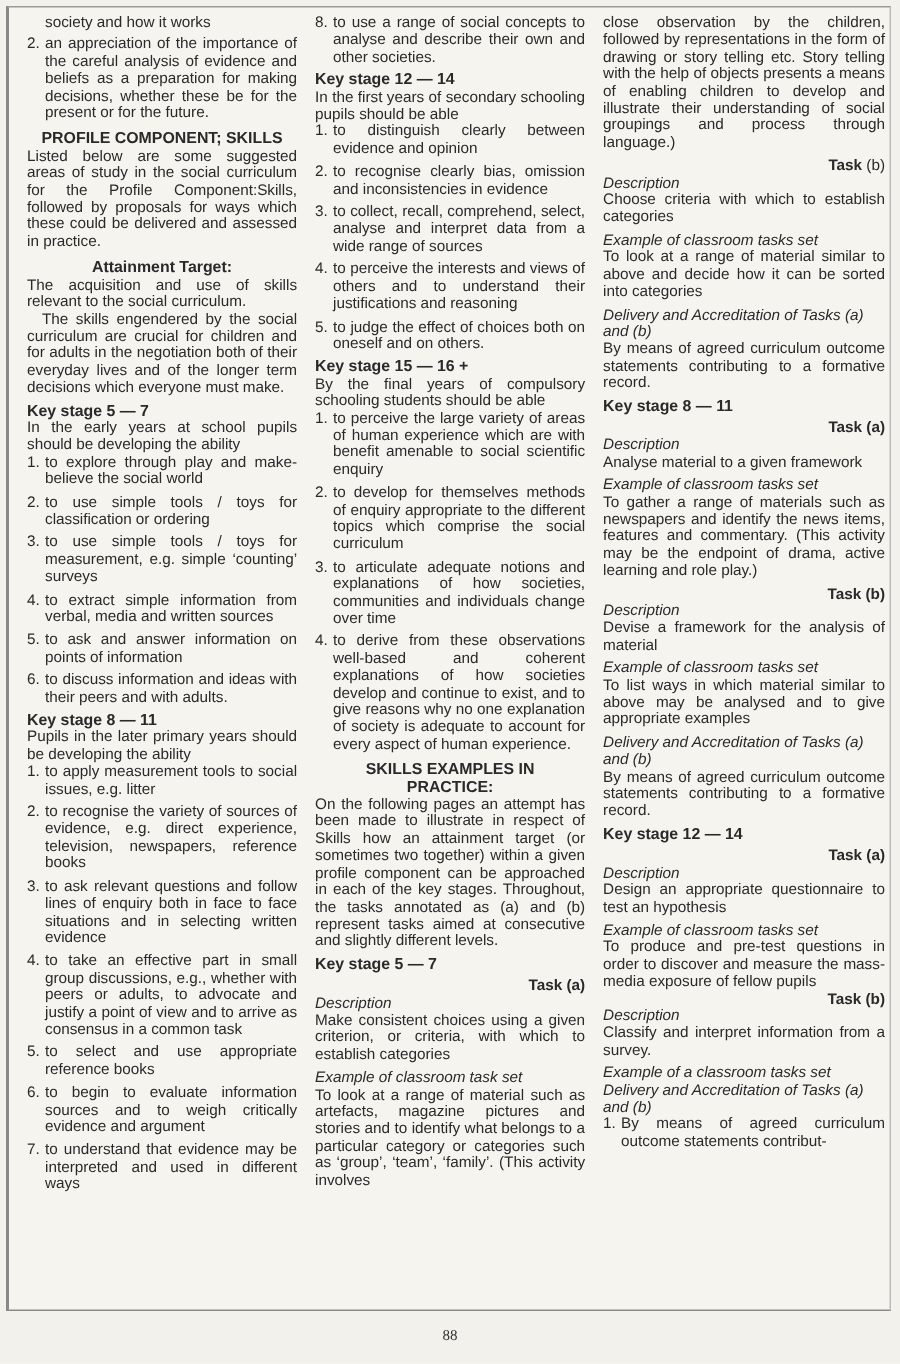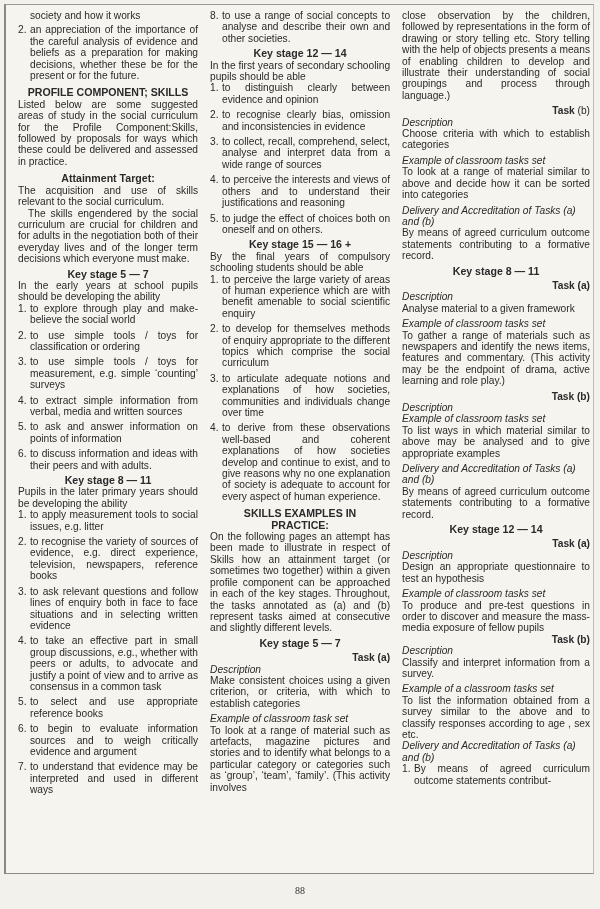--- a/index.html
+++ b/index.html
@@ -49,21 +49,21 @@
       text-indent: 10px;
     }
     .heading {
       font-weight: bold;
       font-size: 10.6px;
       margin: 6px 0 0 0;
       text-align: center;
     }
     .ks-heading {
       font-weight: bold;
-      text-align: center;
+      text-align: left;
       font-size: 10.6px;
       margin: 3px 0 0 0;
     }
     .task-label {
       font-weight: bold;
       margin: 3px 0 0 0;
       text-align: right;
     }
     .task-label .normal {
       font-weight: normal;
@@ -267,36 +267,36 @@
     <p>By means of agreed curriculum outcome statements contributing to a formative record.</p>
 
     <div class="ks-heading">Key stage 8 — 11</div>
     <div class="task-label">Task (a)</div>
     <div class="italic-label">Description</div>
     <p>Analyse material to a given framework</p>
     <div class="italic-label">Example of classroom tasks set</div>
     <p>To gather a range of materials such as newspapers and identify the news items, features and commentary. (This activity may be the endpoint of drama, active learning and role play.)</p>
     <div class="task-label">Task (b)</div>
     <div class="italic-label">Description</div>
+    <p>Devise a framework for the analysis of material</p>
     <div class="italic-label">Example of classroom tasks set</div>
     <p>To list ways in which material similar to above may be analysed and to give appropriate examples</p>
     <div class="italic-label">Delivery and Accreditation of Tasks (a) and (b)</div>
     <p>By means of agreed curriculum outcome statements contributing to a formative record.</p>
 
     <div class="ks-heading">Key stage 12 — 14</div>
     <div class="task-label">Task (a)</div>
     <div class="italic-label">Description</div>
     <p>Design an appropriate questionnaire to test an hypothesis</p>
     <div class="italic-label">Example of classroom tasks set</div>
     <p style="margin-bottom:0">To produce and pre-test questions in order to discover and measure the mass-media exposure of fellow pupils</p>
     <div class="task-label" style="margin-top:0">Task (b)</div>
     <div class="italic-label">Description</div>
     <p>Classify and interpret information from a survey.</p>
     <div class="italic-label">Example of a classroom tasks set</div>
-    <p style="margin-bottom:0">To list the information obtained from a survey similar to the above and to classify responses according to age , sex etc.</p>
     <div class="italic-label">Delivery and Accreditation of Tasks (a) and (b)</div>
     <ol class="items">
       <li>
           <span class="num">1.</span>
           <span class="txt">By means of agreed curriculum outcome statements contribut-</span>
         </li>
     </ol>
   </div>
 
 </div>

